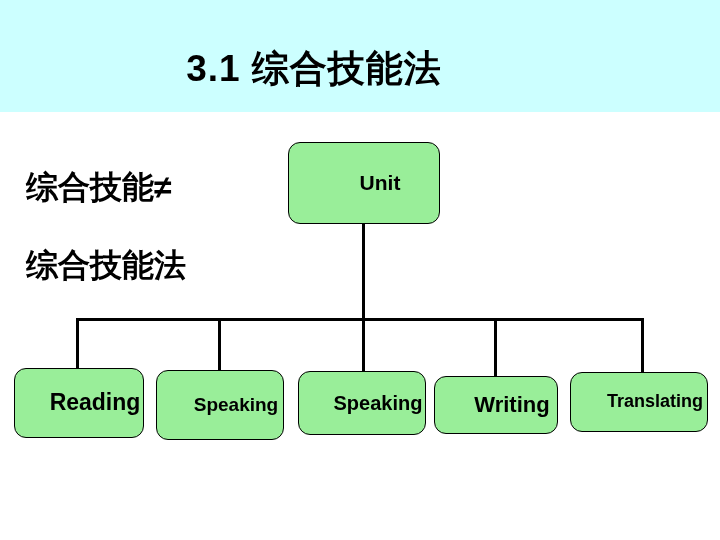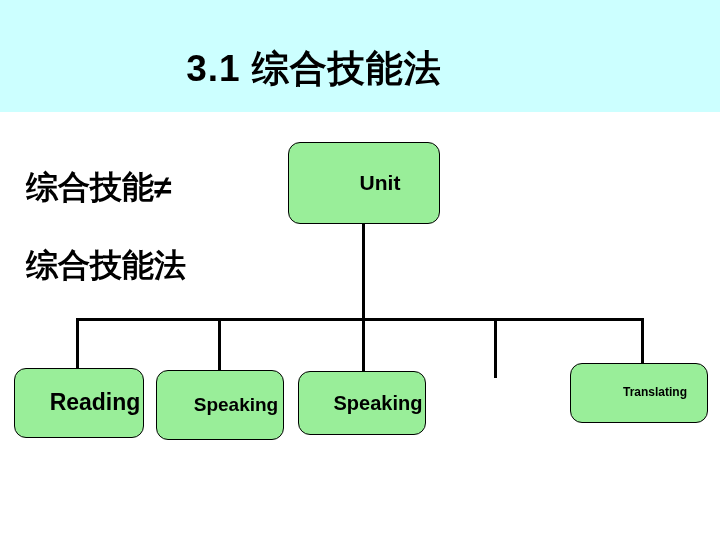--- a/index.html
+++ b/index.html
@@ -98,24 +98,24 @@
   }
   .node-writing {
     left: 434px;
     top: 376px;
     width: 124px;
     height: 58px;
     font-size: 22px;
   }
   .node-translating {
     left: 570px;
-    top: 363px;
+    top: 372px;
     width: 138px;
     height: 60px;
-    font-size: 12px;
+    font-size: 18px;
   }
 
   .connector {
     position: absolute;
     background: #000000;
   }
   
   .trunk {
     left: 362px;
     top: 224px;
@@ -152,15 +152,16 @@
   <div class="connector drop drop-reading"></div>
   <div class="connector drop drop-speaking"></div>
   <div class="connector drop drop-listening"></div>
   <div class="connector drop drop-writing"></div>
   <div class="connector drop drop-translating"></div>
 
   <div class="node node-unit">Unit</div>
   <div class="node node-reading">Reading</div>
   <div class="node node-speaking">Speaking</div>
   <div class="node node-listening">Speaking</div>
+  <div class="node node-writing">Writing</div>
   <div class="node node-translating">Translating</div>
 
 </div>
 
 </body></html>

